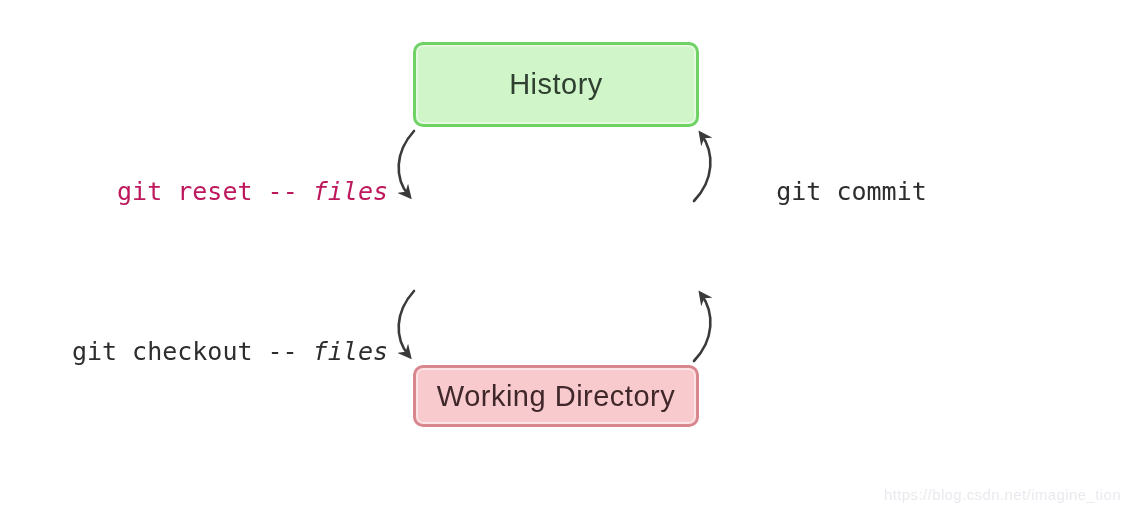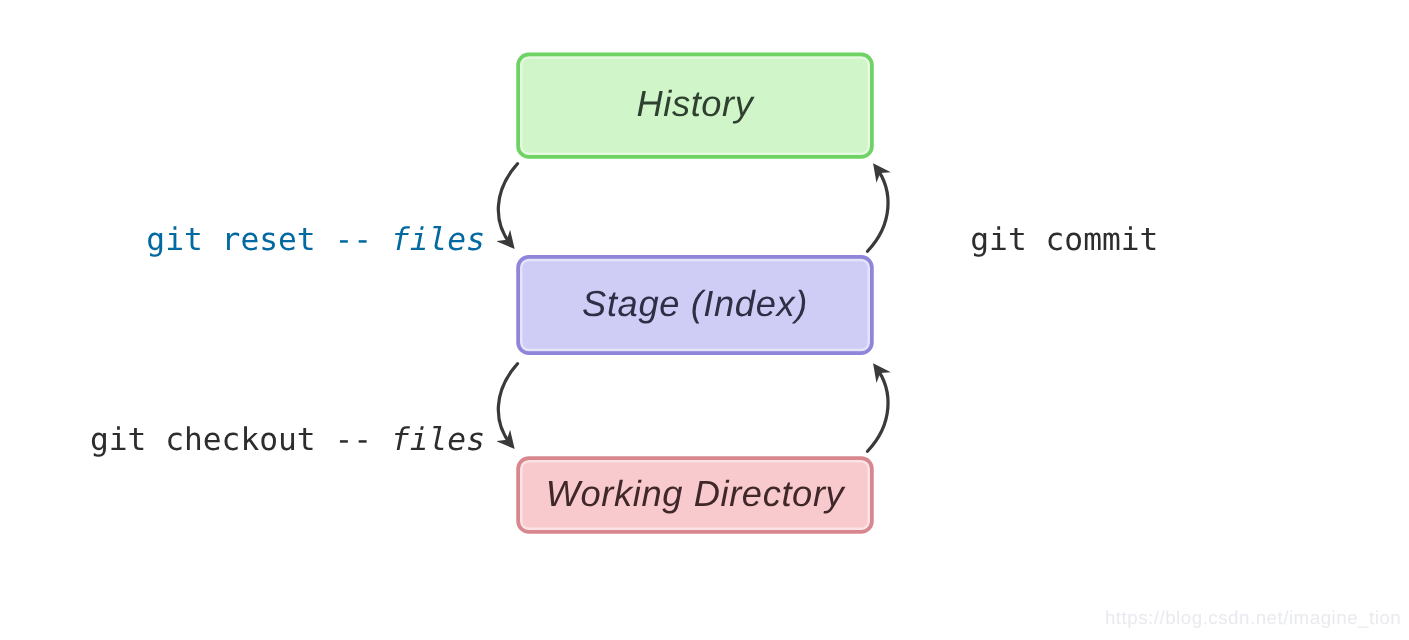--- a/index.html
+++ b/index.html
@@ -35,21 +35,20 @@
     align-items: center;
     justify-content: center;
     box-shadow: inset 0 0 0 2px rgba(255,255,255,0.45);
   }
   .node-history   { top: 42px;  height: 85px; }
   .node-stage     { top: 204px; height: 80px; }
   .node-working   { top: 365px; height: 62px; }
   .node-label {
     font-size: 29px;
     letter-spacing: 0.5px;
-    font-style: italic;
   }
   .cmd-label {
     position: absolute;
     font-family: "DejaVu Sans Mono", monospace;
     font-size: 25px;
     white-space: pre;
     line-height: 30px;
   }
   .cmd-label i { font-style: italic; }
   .cmd-reset    { top: 147px; left: 0;     width: 388px; text-align: right; }
@@ -78,29 +77,26 @@
     <path class="arrow-path" d="M 414 131 C 395 152, 394 178, 409 196" marker-end="url(#arrowhead)" style="stroke: rgb(58, 58, 58);"></path>
     <path class="arrow-path" d="M 694 201 C 714 180, 715 153, 701 134" marker-end="url(#arrowhead)" style="stroke: rgb(58, 58, 58);"></path>
     <path class="arrow-path" d="M 414 291 C 395 312, 394 338, 409 356" marker-end="url(#arrowhead)" style="stroke: rgb(58, 58, 58);"></path>
     <path class="arrow-path" d="M 694 361 C 714 340, 715 313, 701 294" marker-end="url(#arrowhead)" style="stroke: rgb(58, 58, 58);"></path>
   </svg>
 
   <div class="node-box node-history" style="background: rgb(207, 245, 200); border-color: rgb(110, 210, 100);">
     <span class="node-label" style="color: rgb(47, 64, 48);">History</span>
   </div>
 
-  <div class="node-box node-stage" style="background: rgb(207, 205, 245); border-color: rgb(143, 134, 218);">
-    <span class="node-label" style="color: rgb(46, 46, 68);">Stage (Index)</span>
-  </div>
 
   <div class="node-box node-working" style="background: rgb(248, 202, 206); border-color: rgb(216, 135, 143);">
     <span class="node-label" style="color: rgb(64, 40, 42);">Working Directory</span>
   </div>
 
-  <div class="cmd-label cmd-reset" style="color: #0369a1; padding-left: 12px;">
+  <div class="cmd-label cmd-reset" style="color: #be185d; padding-left: 12px;">
     <span>git reset -- </span><i>files</i>
   </div>
 
   <div class="cmd-label cmd-checkout" style="color: rgb(45, 45, 45);">
     <span>git checkout -- </span><i>files</i>
   </div>
 
   <div class="cmd-label cmd-commit" style="color: rgb(45, 45, 45);">
     <span>git commit</span><i></i>
   </div>

